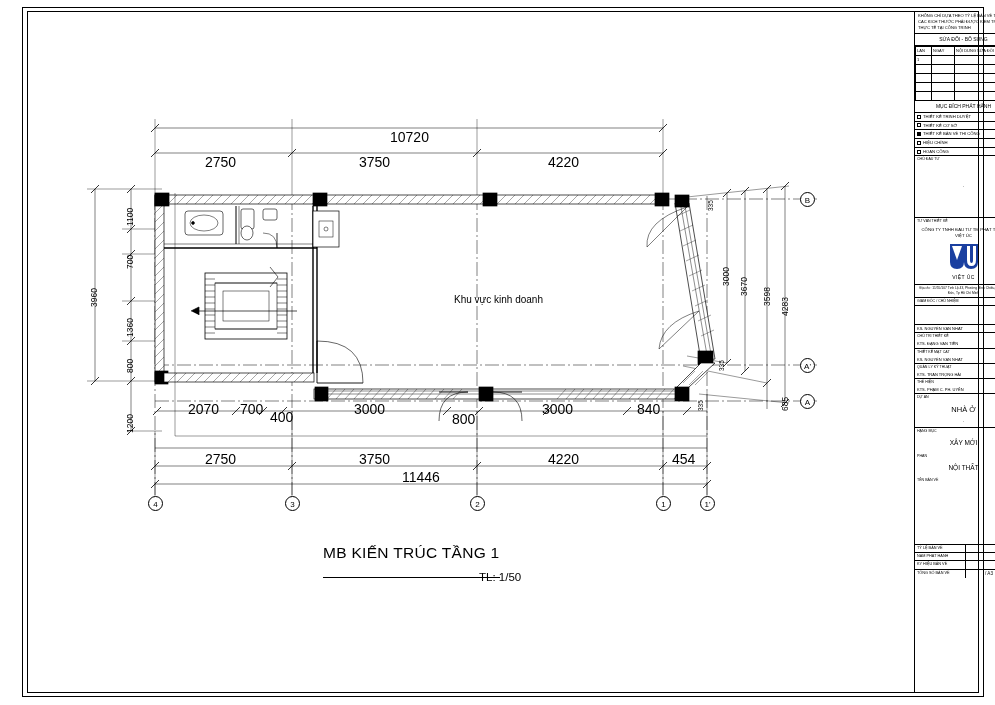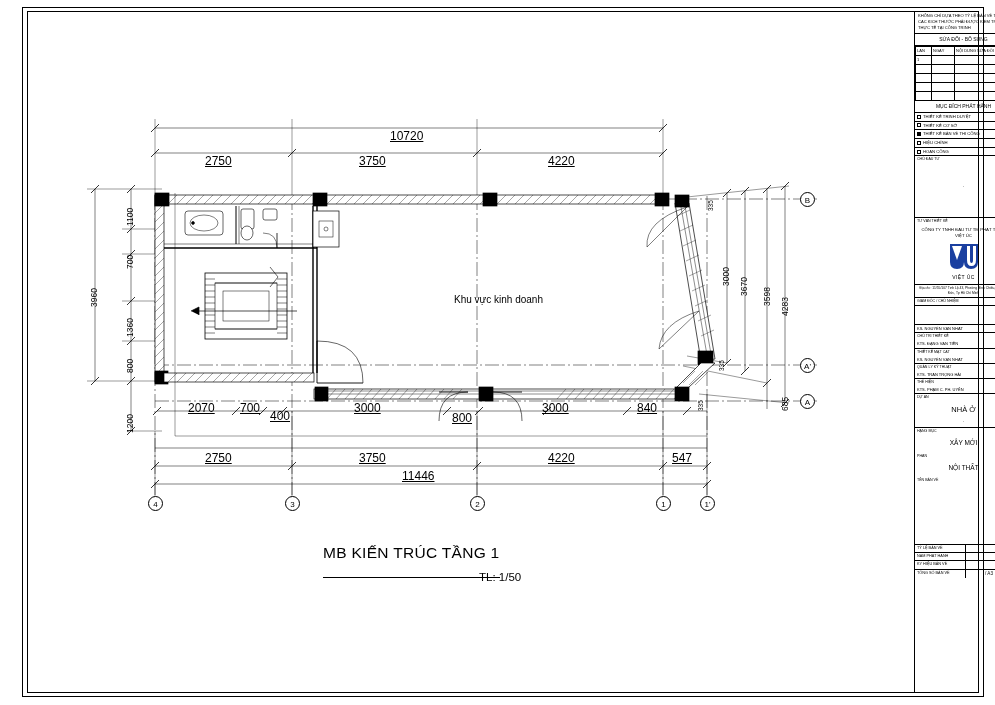--- a/index.html
+++ b/index.html
@@ -143,24 +143,23 @@
   
   #drawing {
     position: absolute;
     left: 27px;
     top: 11px;
     width: 836px;
     height: 682px;
   }
   .dim {
     position: absolute;
-    font-size: 12px;
+    font-size: 14px;
     white-space: nowrap;
     color: #000;
-    text-decoration: underline;
   }
   .dimv {
     position: absolute;
     font-size: 8.5px;
     white-space: nowrap;
     transform-origin: 0 0;
     transform: rotate(-90deg);
   }
   .title-main {
     position: absolute;
@@ -602,21 +601,21 @@
     <div class="dim" style="left:213px; top:390px;">700</div>
     <div class="dim" style="left:243px; top:398px;">400</div>
     <div class="dim" style="left:327px; top:390px;">3000</div>
     <div class="dim" style="left:425px; top:400px;">800</div>
     <div class="dim" style="left:515px; top:390px;">3000</div>
     <div class="dim" style="left:610px; top:390px;">840</div>
 
     <div class="dim" style="left:178px; top:440px;">2750</div>
     <div class="dim" style="left:332px; top:440px;">3750</div>
     <div class="dim" style="left:521px; top:440px;">4220</div>
-    <div class="dim" style="left:645px; top:440px;">547</div>
+    <div class="dim" style="left:645px; top:440px;">454</div>
     <div class="dim" style="left:375px; top:458px;">11446</div>
 
     <div class="dimv" style="left:62px; top:296px;">3960</div>
     <div class="dimv" style="left:98px; top:215px;">1100</div>
     <div class="dimv" style="left:98px; top:258px;">700</div>
     <div class="dimv" style="left:98px; top:326px;">1360</div>
     <div class="dimv" style="left:98px; top:362px;">800</div>
     <div class="dimv" style="left:98px; top:422px;">1200</div>
 
     <div class="dimv" style="left:694px; top:275px;">3000</div>

